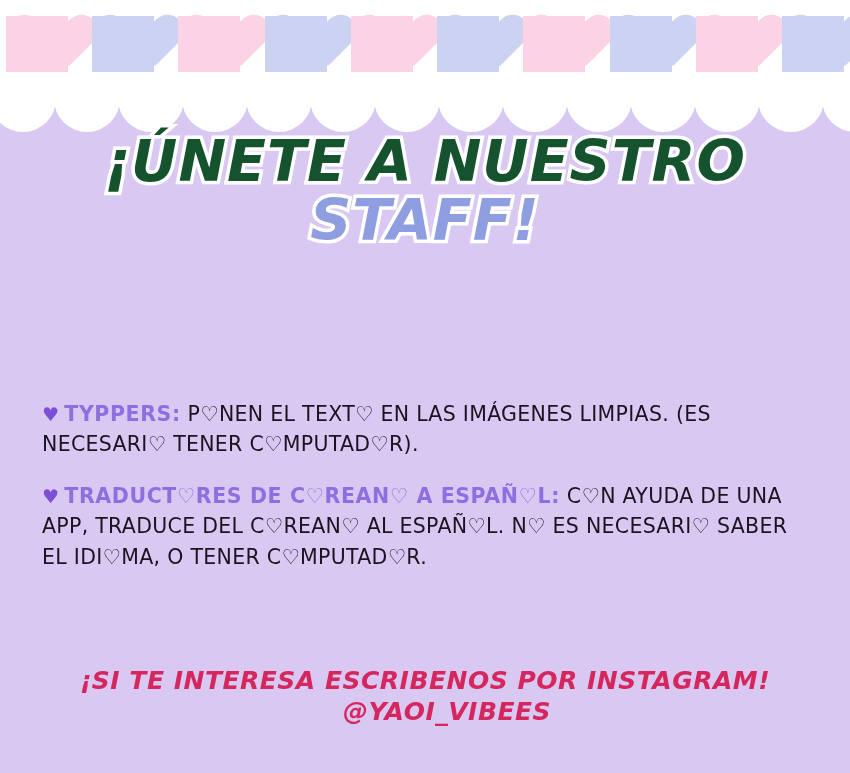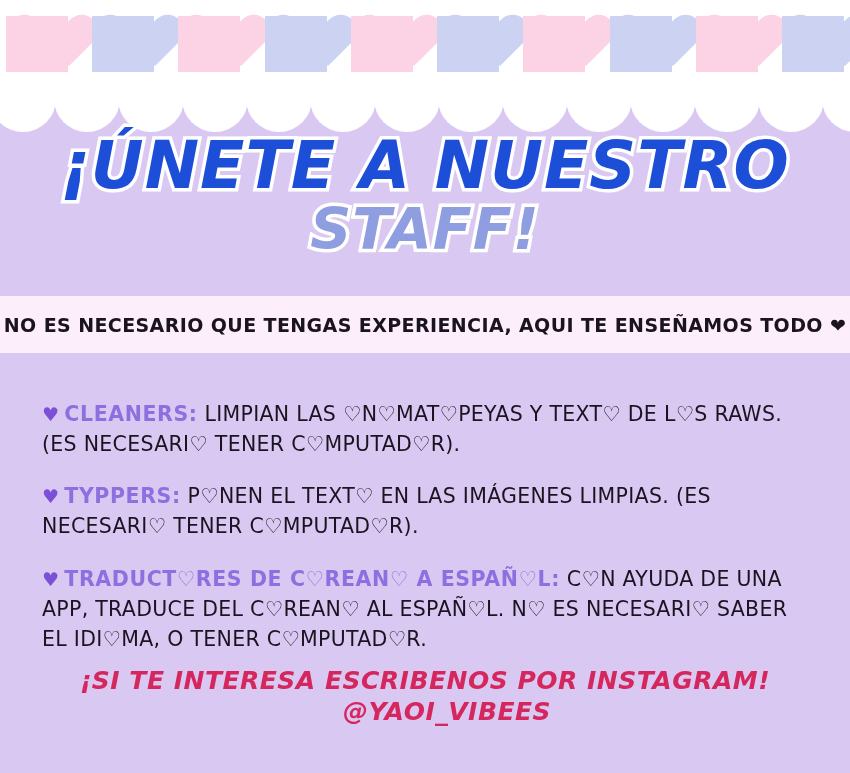--- a/index.html
+++ b/index.html
@@ -104,22 +104,22 @@
   .title-line {
     font-family: "DejaVu Sans", sans-serif;
     font-weight: bold;
     font-style: italic;
     letter-spacing: 1px;
     line-height: 1.04;
     -webkit-text-stroke: 7px #ffffff;
     paint-order: stroke fill;
   }
   .title-line.l1 {
-    font-size: 65px;
-    color: #1d4ed8;
+    font-size: 57px;
+    color: #14532d;
   }
   .title-line.l2 {
     font-size: 57px;
     color: #8f9ee0;
   }
 
   
   .subtitle-band {
     position: absolute;
     top: 296px;
@@ -228,30 +228,23 @@
     <span class="bump"></span>
     <span class="bump"></span>
     <span class="bump"></span>
   </div>
 
   <div class="title-area">
     <div class="title-line l1">¡ÚNETE A NUESTRO</div>
     <div class="title-line l2">STAFF!</div>
   </div>
 
-  <div class="subtitle-band">
-    <div class="subtitle-text">NO ES NECESARIO QUE TENGAS EXPERIENCIA, AQUI TE ENSEÑAMOS TODO ❤</div>
-  </div>
 
   <div class="body-area">
 
-    <p class="role-block">
-      <span class="role-heart">♥</span><span class="role-name">CLEANERS:</span>
-      <span class="role-desc">LIMPIAN LAS ♡N♡MAT♡PEYAS Y TEXT♡ DE L♡S RAWS. (ES NECESARI♡ TENER C♡MPUTAD♡R).</span>
-    </p>
 
     <p class="role-block">
       <span class="role-heart">♥</span><span class="role-name">TYPPERS:</span>
       <span class="role-desc">P♡NEN EL TEXT♡ EN LAS IMÁGENES LIMPIAS. (ES NECESARI♡ TENER C♡MPUTAD♡R).</span>
     </p>
 
     <p class="role-block">
       <span class="role-heart">♥</span><span class="role-name">TRADUCT♡RES DE C♡REAN♡ A ESPAÑ♡L:</span>
       <span class="role-desc">C♡N AYUDA DE UNA APP, TRADUCE DEL C♡REAN♡ AL ESPAÑ♡L. N♡ ES NECESARI♡ SABER EL IDI♡MA, O TENER C♡MPUTAD♡R.</span>
     </p>

